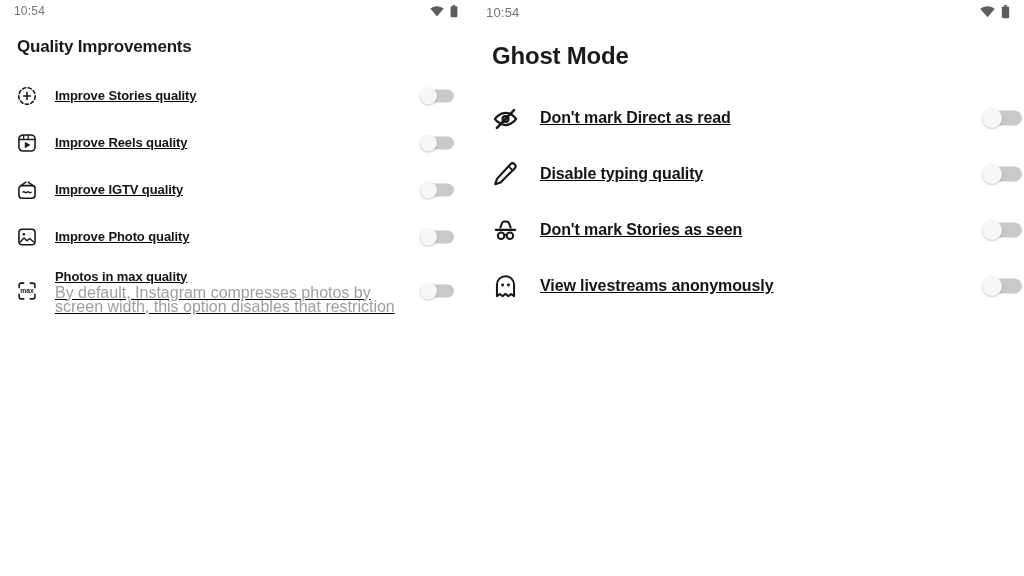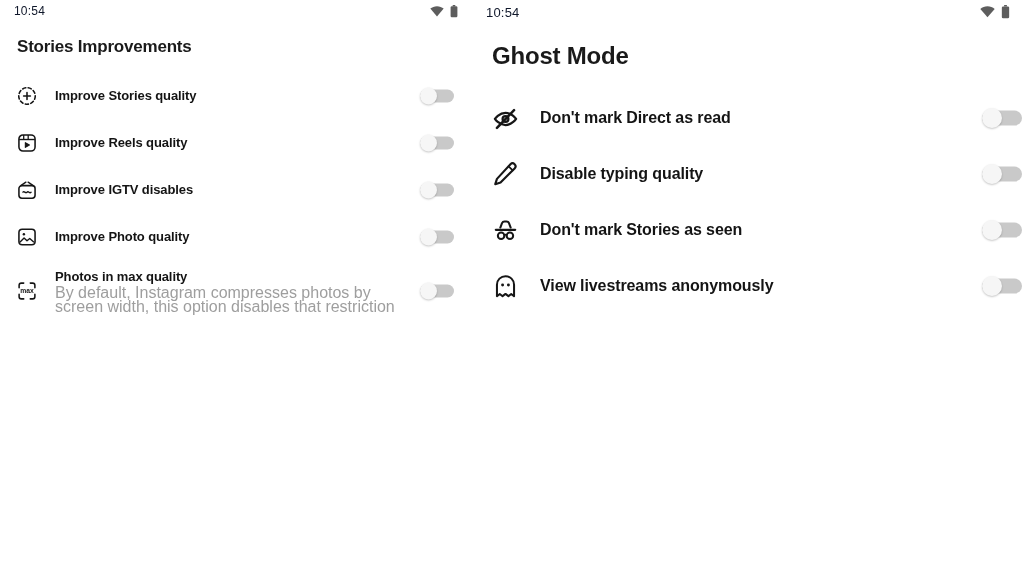--- a/index.html
+++ b/index.html
@@ -28,21 +28,21 @@
   
   .statusbar {
     display: flex;
     align-items: center;
     justify-content: space-between;
     width: 100%;
   }
   .screen-left  .statusbar { height: 22px; padding: 0 12px 0 14px; }
   .screen-right .statusbar { height: 24px; padding: 0 14px 0 16px; }
 
-  .clock { color: #0f172a; font-weight: 400; letter-spacing: .2px; }
+  .clock { color: #737373; font-weight: 400; letter-spacing: .2px; }
   .screen-left  .clock { font-size: 12px; }
   .screen-right .clock { font-size: 13px; }
 
   .sys-icons { display: flex; align-items: center; gap: 6px; }
   .wifi-icon svg, .battery-icon svg { display: block; }
 
   
   .section-title {
     font-weight: bold;
     color: #1a1a1a;
@@ -73,21 +73,21 @@
   .row-icon {
     flex: 0 0 auto;
     display: flex;
     align-items: center;
     justify-content: center;
     color: #161616;
   }
   .screen-left  .row-icon { width: 26px; height: 26px; margin-right: 15px; }
   .screen-right .row-icon { width: 30px; height: 30px; margin-right: 20px; }
 
-  .row-text { flex: 1 1 auto; min-width: 0; }
+  .row-text { flex: 1 1 auto; min-width: 0; text-decoration: underline; }
 
   .row-label { color: #141414; font-weight: bold; letter-spacing: -0.1px; }
   .screen-left  .row-label { font-size: 13px; }
   .screen-right .row-label { font-size: 16px; }
 
   .row-sub {
     color: #9e9e9e;
     font-size: 16px;
     line-height: 14px;
     margin-top: 2px;
@@ -143,21 +143,21 @@
         </span>
         <span class="battery-icon">
           <svg width="8" height="13" viewBox="0 0 8 13" aria-hidden="true">
             <rect x="2.6" y="0" width="2.8" height="1.5" rx="0.4" fill="#5d5d5d"></rect>
             <rect x="0.6" y="1.3" width="6.8" height="11" rx="1.2" fill="#5d5d5d"></rect>
           </svg>
         </span>
       </span>
     </div>
 
-    <h1 class="section-title">Stories Improvements</h1>
+    <h1 class="section-title">Quality Improvements</h1>
 
     <div class="rows">
 
       <div class="row">
         <span class="row-icon">
           <svg width="22" height="22" viewBox="0 0 24 24" fill="none" stroke="#161616" stroke-width="1.7" stroke-linecap="round">
             <circle cx="12" cy="12" r="9" stroke-dasharray="3.6 2.6"></circle>
             <path d="M12 8.3v7.4M8.3 12h7.4"></path>
           </svg>
         </span>
@@ -190,21 +190,21 @@
 
       <div class="row">
         <span class="row-icon">
           <svg width="22" height="22" viewBox="0 0 24 24" fill="none" stroke="#161616" stroke-width="1.7" stroke-linejoin="round" stroke-linecap="round">
             <path d="M6.4 7.2h11.2a3.2 3.2 0 0 1 3.2 3.2v7.4a3.2 3.2 0 0 1-3.2 3.2H6.4a3.2 3.2 0 0 1-3.2-3.2v-7.4a3.2 3.2 0 0 1 3.2-3.2z"></path>
             <path d="M5.6 7l5.2-3.6M18.4 7l-5.2-3.6" stroke-width="1.5"></path>
             <path d="M7.6 14.4c1.3-2 2.6 2 4.4 0s2.6 2 4.4 0" stroke-width="1.5" fill="none"></path>
           </svg>
         </span>
         <span class="row-text">
-          <div class="row-label">Improve IGTV disables</div>
+          <div class="row-label">Improve IGTV quality</div>
         </span>
         <span class="toggle">
           <span class="track"></span>
           <span class="knob"></span>
         </span>
       </div>
 
       <div class="row">
         <span class="row-icon">
           <svg width="22" height="22" viewBox="0 0 24 24" fill="none" stroke="#161616" stroke-width="1.7" stroke-linejoin="round">

